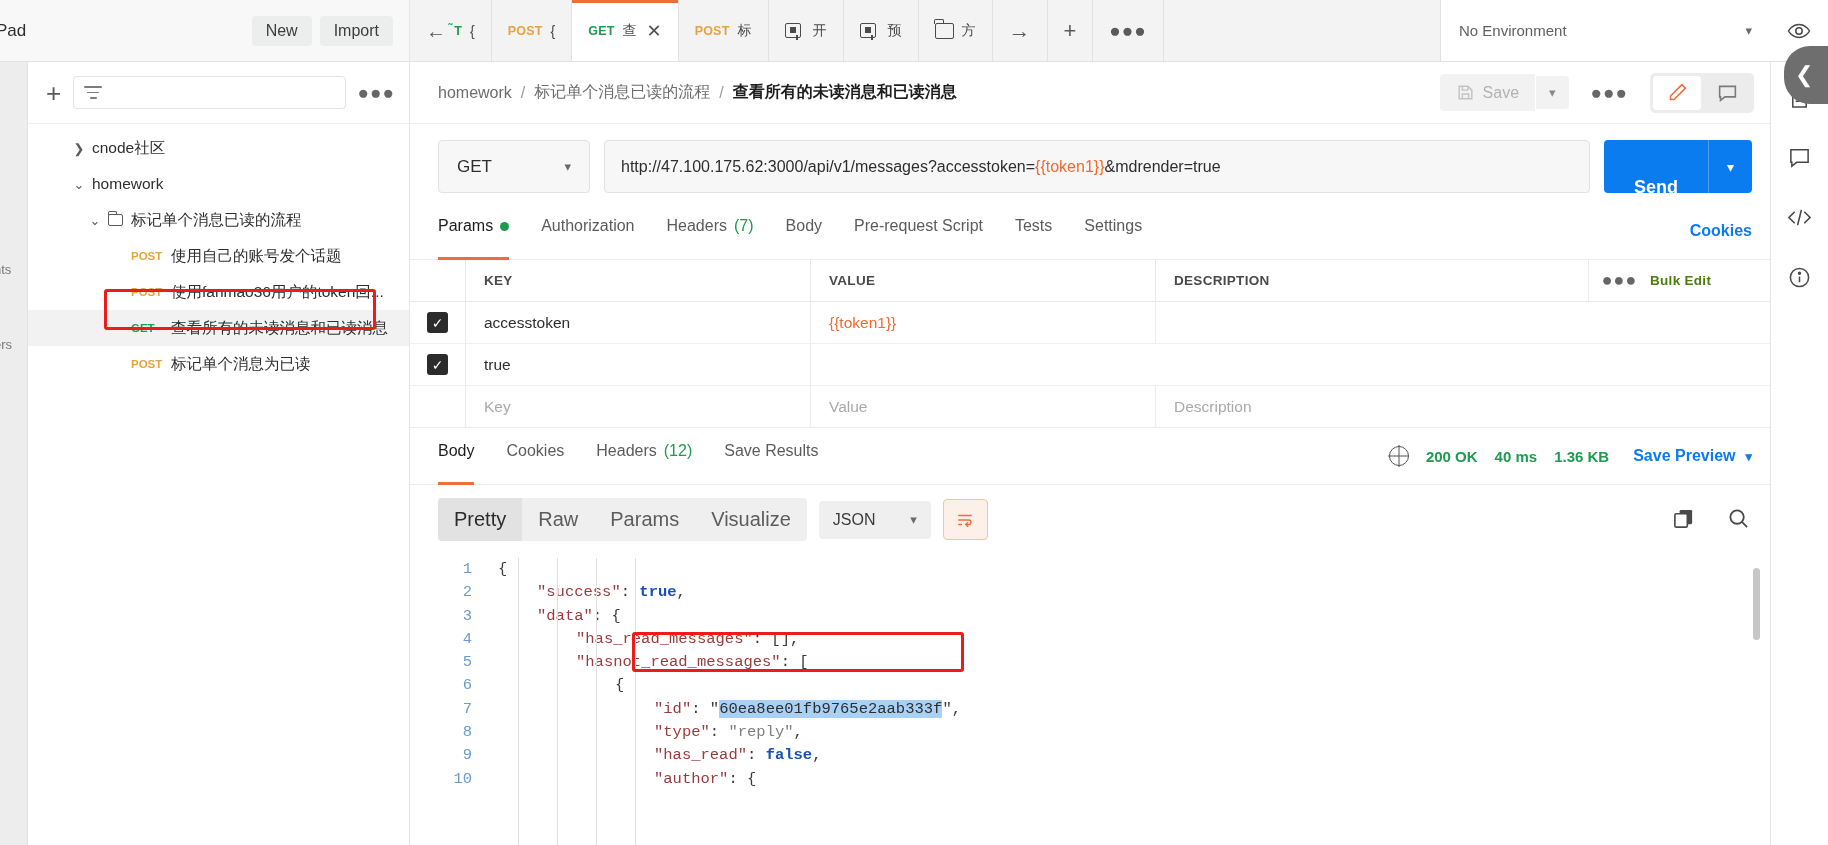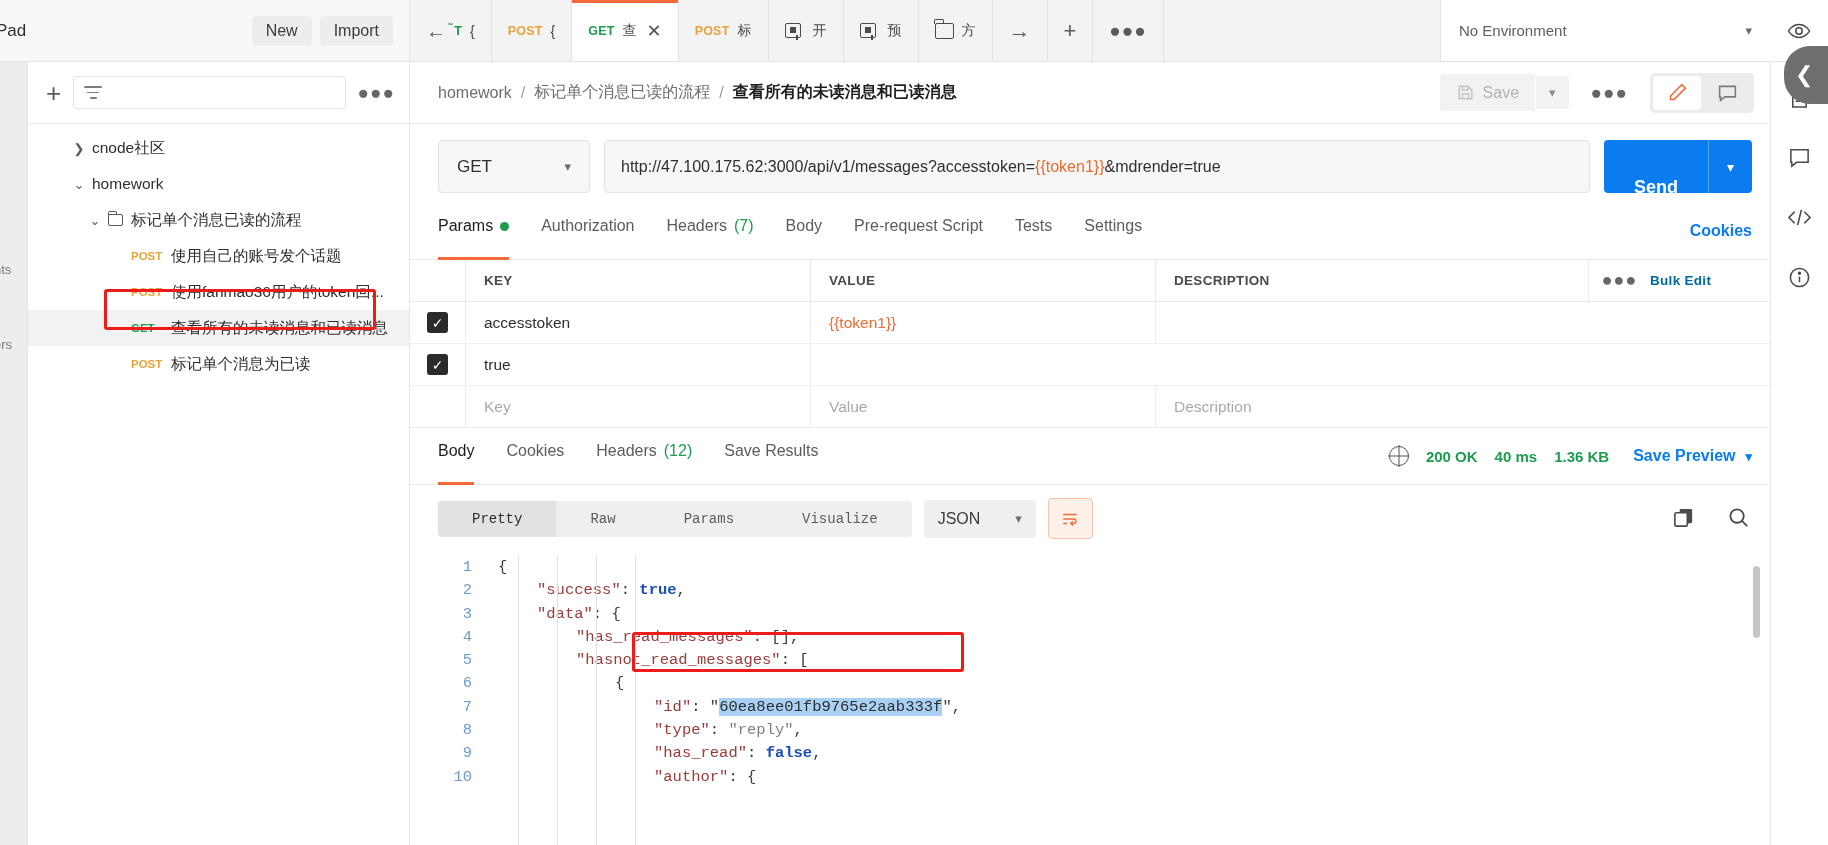--- a/index.html
+++ b/index.html
@@ -100,37 +100,37 @@
   .cookies-lnk { color:#0a7cf0; font-size:16px; font-weight:700; cursor:pointer; }
 
   .ptable { flex:none; }
   .ph { display:flex; align-items:center; height:42px; border-bottom:1px solid #e8e8e8; font-size:13.5px; font-weight:700; color:#4a4a4a; letter-spacing:.3px; }
   .pr { display:flex; align-items:center; height:42px; border-bottom:1px solid #f0f0f0; font-size:15.5px; }
   .c-chk { width:55px; display:flex; align-items:center; justify-content:center; flex:none; }
   .c-key { width:345px; padding-left:18px; border-left:1px solid #ececec; height:100%; display:flex; align-items:center; flex:none; }
   .c-val { width:345px; padding-left:18px; border-left:1px solid #ececec; height:100%; display:flex; align-items:center; flex:none; }
   .c-desc { flex:1; padding-left:18px; border-left:1px solid #ececec; height:100%; display:flex; align-items:center; }
   .c-dots { width:62px; display:flex; align-items:center; justify-content:center; border-left:1px solid #ececec; height:100%; font-size:18px; color:#666; letter-spacing:1px; flex:none; cursor:pointer; }
-  .c-bulk { width:120px; display:flex; align-items:center; justify-content:flex-start; height:100%; font-weight:700; color:#0369a1; flex:none; cursor:pointer; }
+  .c-bulk { width:120px; display:flex; align-items:center; justify-content:flex-start; height:100%; font-weight:700; color:#4d7c0f; flex:none; cursor:pointer; }
   .chk { width:21px; height:21px; background:#2b2b2b; border-radius:3px; display:flex; align-items:center; justify-content:center; color:#fff; font-size:14px; cursor:pointer; }
   .ph .c-key, .ph .c-val, .ph .c-desc { border-left-color:#e8e8e8; }
   .ghost { color:#a9a9a9; }
 
   
   .resp { flex:1; display:flex; flex-direction:column; min-height:0; }
   .resptabs { display:flex; align-items:center; padding:0 18px 0 28px; border-bottom:1px solid #ececec; flex:none; }
   .stat { display:flex; align-items:center; gap:17px; font-size:15px; color:#1d9b4e; font-weight:700; }
   .globe { width:20px; height:20px; border:1.6px solid #555; border-radius:50%; position:relative; }
   .globe::before { content:""; position:absolute; left:50%; top:-1.6px; bottom:-1.6px; width:0; border-left:1.6px solid #555; transform:translateX(-50%); }
   .globe::after { content:""; position:absolute; left:-1.6px; right:-1.6px; top:50%; height:0; border-top:1.6px solid #555; transform:translateY(-50%); }
   .saveresp { color:#0a7cf0; font-weight:700; font-size:16px; display:flex; align-items:center; gap:10px; cursor:pointer; }
 
   .viewbar { display:flex; align-items:center; gap:12px; padding:13px 20px 11px 28px; flex:none; }
   .seg { display:flex; background:#efefef; border-radius:4px; overflow:hidden; }
-  .seg div { padding:10px 34px; font-size:14px; color:#5c5c5c; cursor:pointer;font-family:Liberation Mono, monospace; }
+  .seg div { padding:10px 16px; font-size:20px; color:#5c5c5c; cursor:pointer; }
   .seg div.on { background:#e2e2e2; color:#2b2b2b; }
   .jsonsel { display:flex; align-items:center; justify-content:space-between; width:112px; background:#efefef; border-radius:4px; padding:10px 14px; font-size:16px; color:#3b3b3b; cursor:pointer;gap:20px; }
   .wrapbtn { width:45px; height:41px; background:#fdf0e9; border:1px solid #f3c4ab; border-radius:4px; display:flex; align-items:center; justify-content:center; cursor:pointer; }
   .vb-sp { flex:1; }
   .vb-ico { margin-left:20px; cursor:pointer; }
 
   .code { flex:1; display:flex; font-family:"Liberation Mono", monospace; font-size:15.5px; min-height:0; overflow:hidden; position:relative; padding-left:28px; background:#fff; }
   .gutter { width:48px; text-align:right; padding-right:14px; color:#6a9bd1; flex:none; padding-top:6px; }
   .gutter div { height:23.3px; line-height:23.3px; }
   .lines { flex:1; padding-top:6px; position:relative; }

